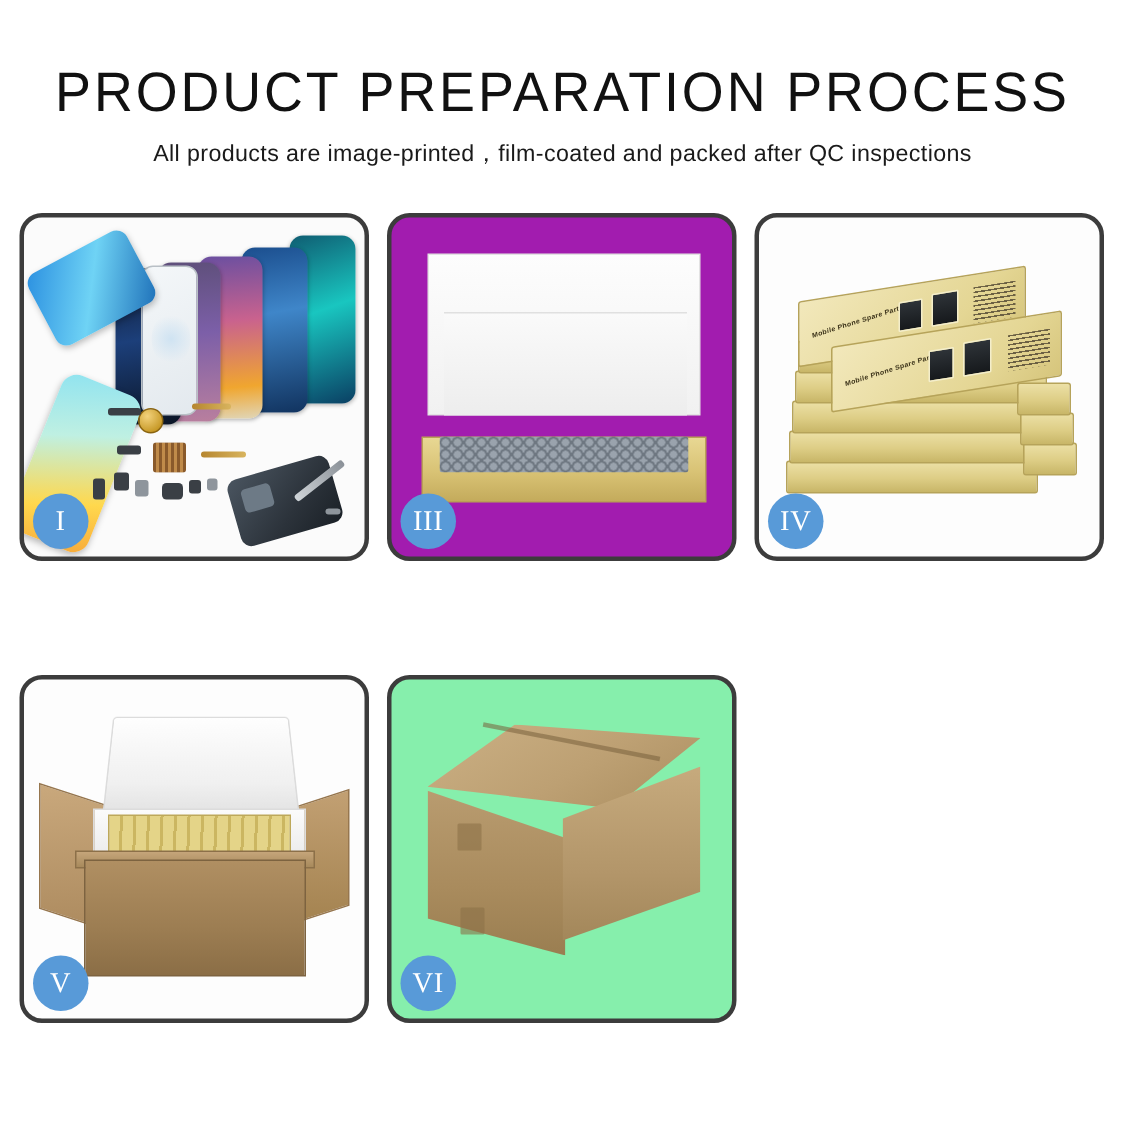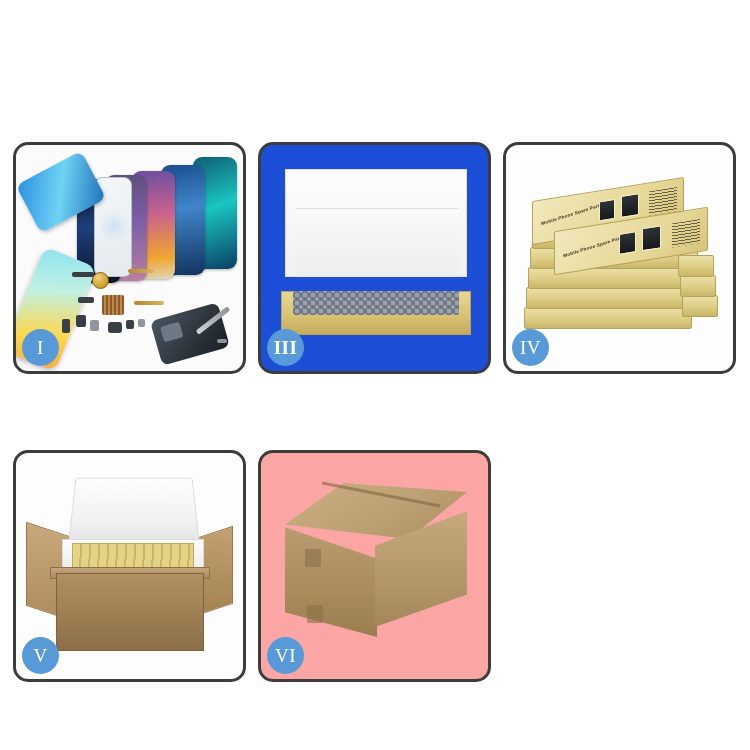--- a/index.html
+++ b/index.html
@@ -167,21 +167,21 @@
     background: linear-gradient(180deg,#1b1f24,#0d1013);
     border-radius: 3px; opacity: .9;
   }
   .tab-g {
     position: absolute;
     background: linear-gradient(180deg,#d8b25a,#b68a34);
     border-radius: 2px;
   }
 
   
-  .p3 { background: #1d4ed8; font-weight: bold; }
+  .p3 { background: #a21caf; }
   .b3-lid {
     position: absolute; left: 24px; top: 24px;
     width: 182px; height: 108px;
     background: linear-gradient(180deg,#fdfdfd 0%,#f1f1f1 100%);
     border: 1px solid #e3e3e3;
   }
   .b3-lid::after {
     content:""; position:absolute; left:10px; top:38px;
     width:162px; height:68px;
     background: linear-gradient(180deg,#fafafa,#ededed);
@@ -274,21 +274,21 @@
     border: 1px solid #dcdcdc;
   }
   .c5-goods {
     position: absolute; left: 56px; top: 90px;
     width: 122px; height: 28px;
     background: repeating-linear-gradient(92deg,#e4d488 0 7px,#cbb661 7px 9px);
     border: 1px solid #bda85a;
   }
 
   
-  .p6 { background: #fca5a5; text-decoration: underline; }
+  .p6 { background: #86efac; text-decoration: underline; }
   .c6-top {
     position: absolute; left: 24px; top: 30px;
     width: 182px; height: 56px;
     background: linear-gradient(150deg,#cbb084 0%,#bda073 55%,#ab8e60 100%);
     clip-path: polygon(32% 0%, 100% 16%, 68% 100%, 0% 74%);
     border-radius: 2px;
   }
   .c6-left {
     position: absolute; left: 24px; top: 72px;
     width: 92px; height: 112px;
@@ -311,20 +311,24 @@
     position: absolute;
     background: rgba(140,114,72,.6);
     border-radius: 1px;
   }
 </style>
 </head>
 <body>
 
 <div class="page">
 
+  <div class="header">
+    <div class="title">PRODUCT PREPARATION PROCESS</div>
+    <div class="subtitle">All products are image-printed，film-coated and packed after QC inspections</div>
+  </div>
 
   <div class="grid">
 
     <div class="panel p1">
       <div class="scene">
         <div class="ph ph-teal"></div>
         <div class="ph ph-blue"></div>
         <div class="ph ph-gold"></div>
         <div class="ph ph-purp"></div>
         <div class="ph ph-dark"></div>

